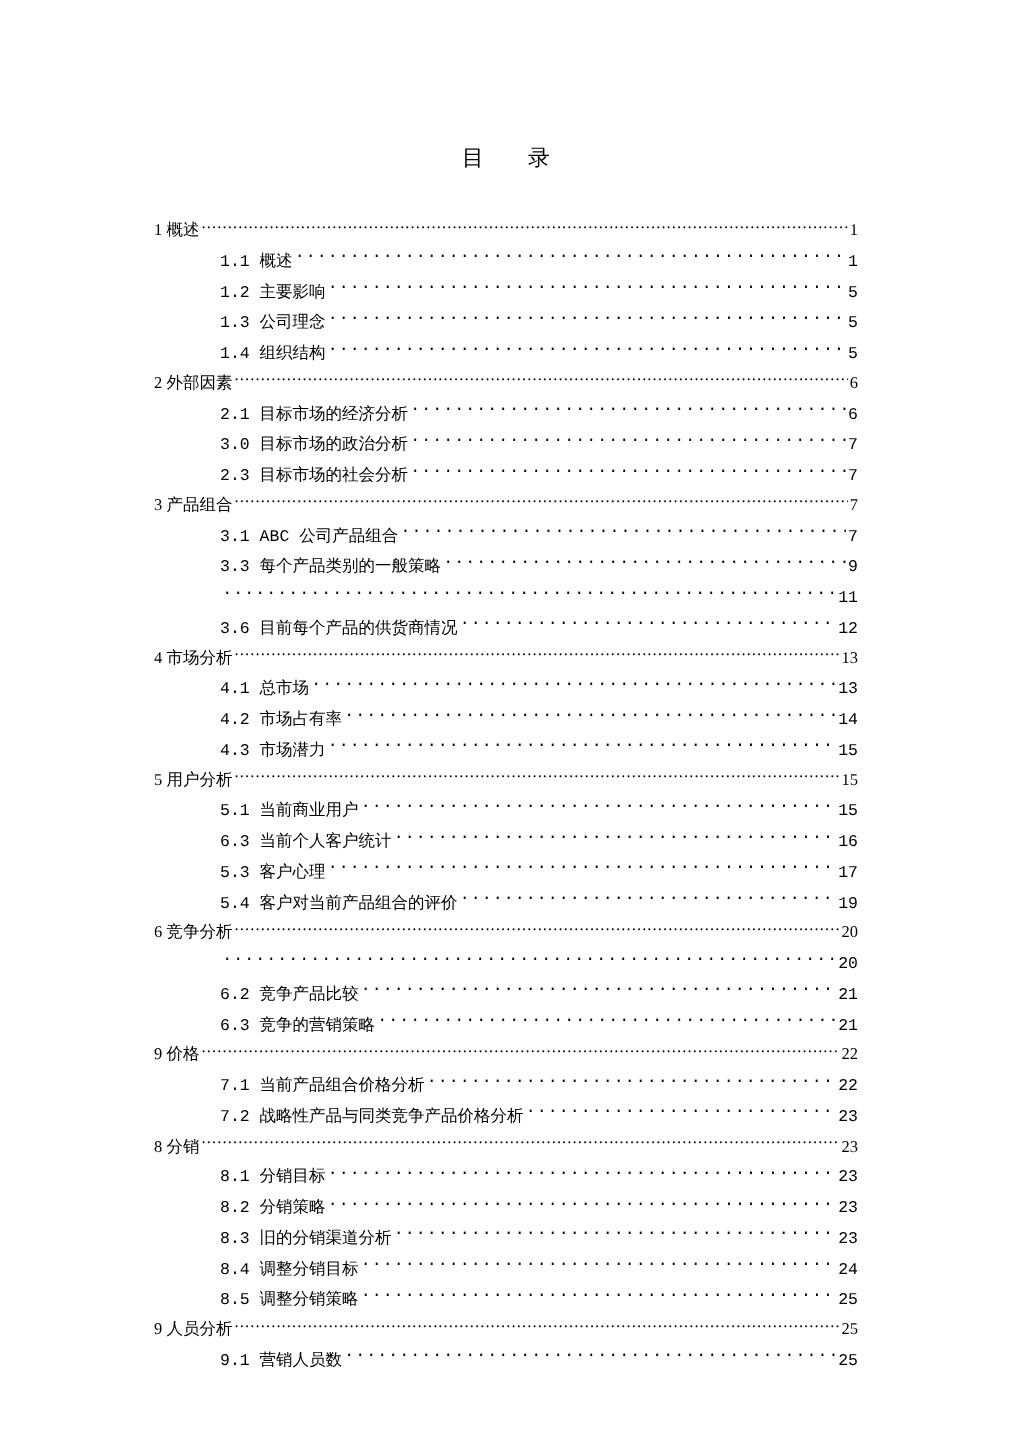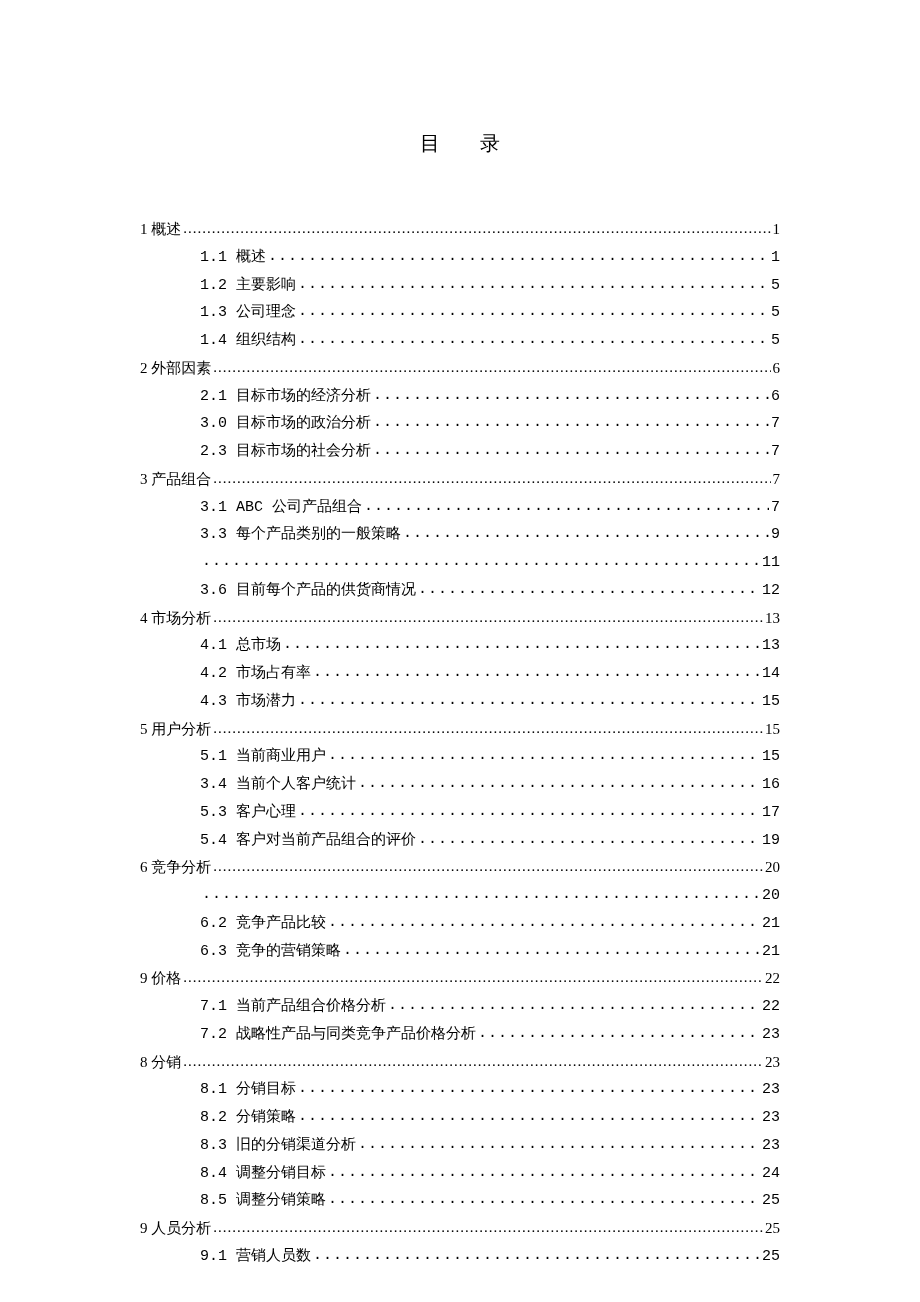--- a/index.html
+++ b/index.html
@@ -14,28 +14,28 @@
       height: 1302px;
       padding: 130px 140px 100px 140px;
       color: #000;
       font-size: 15px;
     }
     .title {
       text-align: center;
       font-size: 20px;
       letter-spacing: 40px;
       padding-left: 40px;
-      margin-bottom: 59px;
+      margin-bottom: 40px;
     }
     .toc {
       line-height: 1.85;
     }
     .toc-row {
       display: flex;
-      align-items: flex-end;
+      align-items: center;
       white-space: nowrap;
     }
     .toc-row.level-1 {
       padding-left: 0;
     }
     .toc-row.level-2 {
       padding-left: 60px;
       font-family: Liberation Mono, monospace;
     }
     .toc-label {
@@ -160,21 +160,21 @@
       <span class="toc-label">5  用户分析</span>
       <span class="toc-dots"></span>
       <span class="toc-page">15</span>
     </div>
     <div class="toc-row level-2">
       <span class="toc-label">5.1  当前商业用户</span>
       <span class="toc-dots"></span>
       <span class="toc-page">15</span>
     </div>
     <div class="toc-row level-2">
-      <span class="toc-label">3.4  当前个人客户统计</span>
+      <span class="toc-label">6.3  当前个人客户统计</span>
       <span class="toc-dots"></span>
       <span class="toc-page">16</span>
     </div>
     <div class="toc-row level-2">
       <span class="toc-label">5.3  客户心理</span>
       <span class="toc-dots"></span>
       <span class="toc-page">17</span>
     </div>
     <div class="toc-row level-2">
       <span class="toc-label">5.4  客户对当前产品组合的评价</span>

